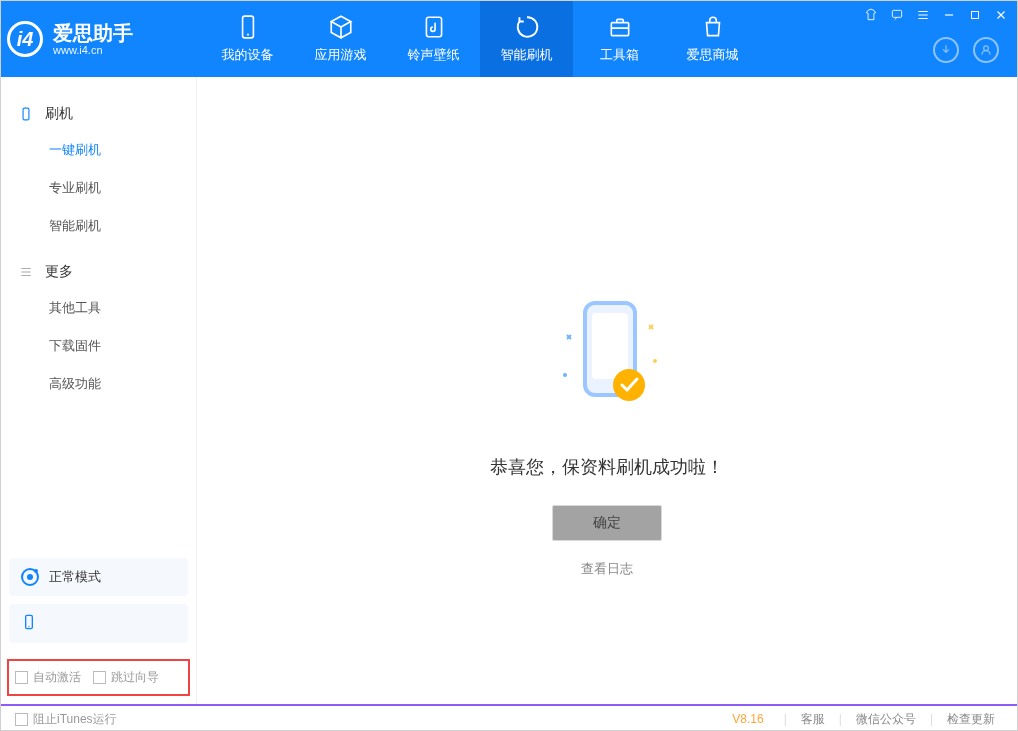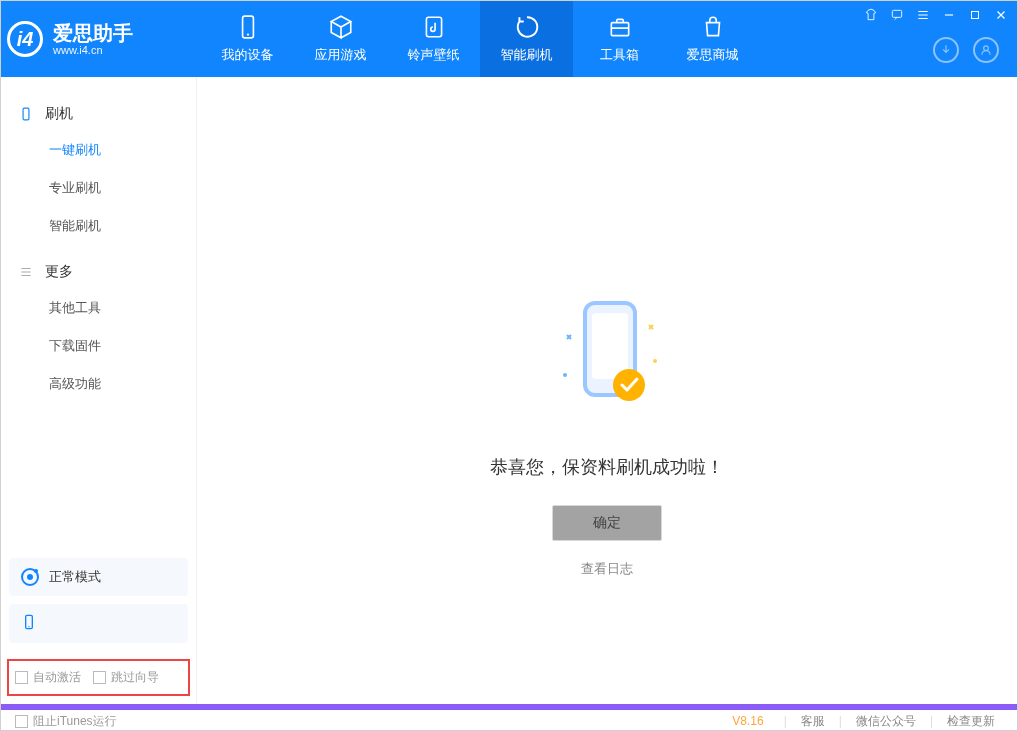--- a/index.html
+++ b/index.html
@@ -50,21 +50,21 @@
 
 
 .main { flex: 1; position: relative; }
 .success-area { position: absolute; left: 50%; top: 208px; transform: translateX(-50%); text-align: center; width: 400px; }
 .phone-graphic { width: 140px; height: 140px; margin: 0 auto 30px; position: relative; }
 .success-text { font-size: 18px; color: #333; margin-bottom: 26px; }
 .ok-btn { display: inline-block; border: 1px solid #d8d8d8; padding: 8px 40px; font-size: 14px; color: #444; background: #a3a3a3; cursor: pointer; border-radius: 2px; margin-bottom: 18px; }
 .log-link { font-size: 13px; color: #888; cursor: pointer; }
 
 
-.footer { height: 28px; border-top: 6px solid #8b5cf6; display: flex; align-items: center; padding: 0 14px; font-size: 12px; color: #999; }
+.footer { height: 28px; border-top: 2px solid #8b5cf6; display: flex; align-items: center; padding: 0 14px; font-size: 12px; color: #999; }
 .footer .cb { color: #999; }
 .footer-right { margin-left: auto; display: flex; align-items: center; gap: 6px; }
 .footer-right .sep { color: #ddd; }
 .footer-right .flink { color: #888; cursor: pointer; padding: 0 8px; }
 .version { color: #ffa53a; margin-right: 14px; }
 </style>
 </head>
 <body>
 
 <div class="header">

